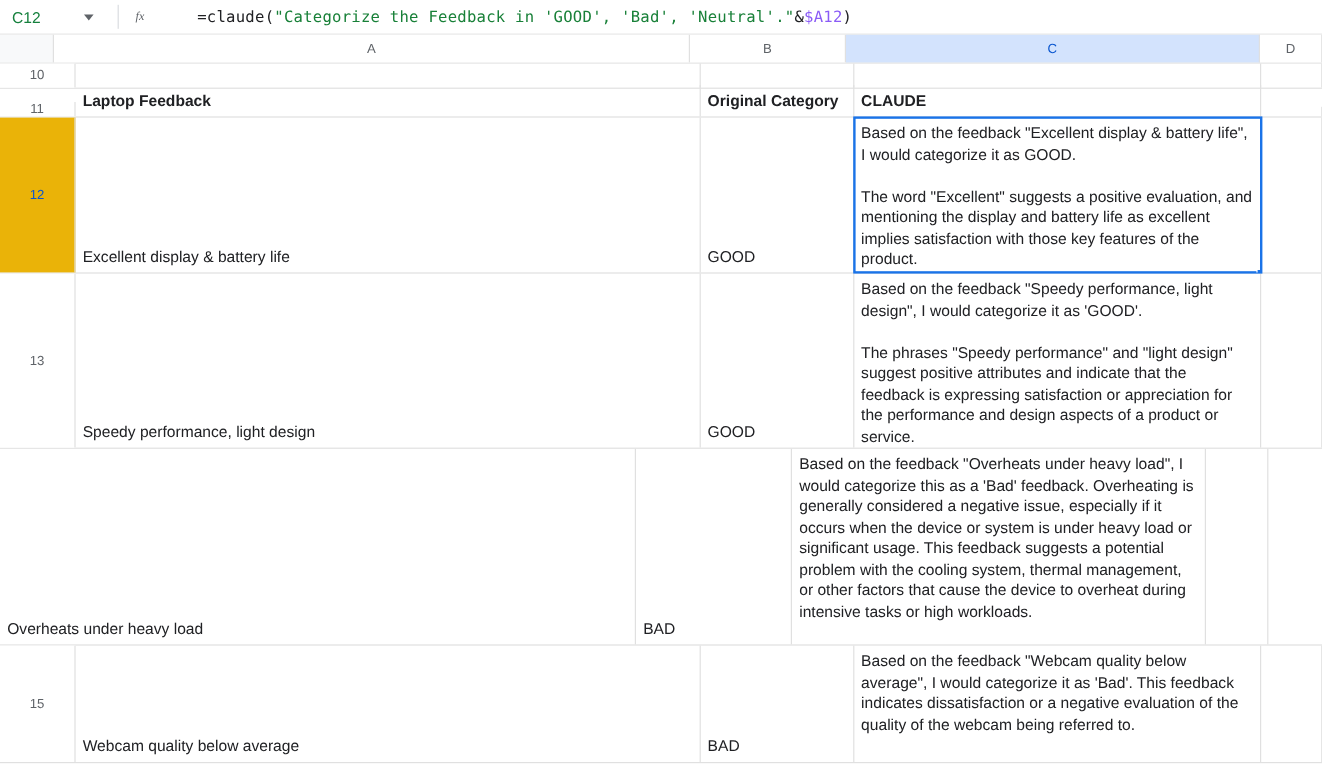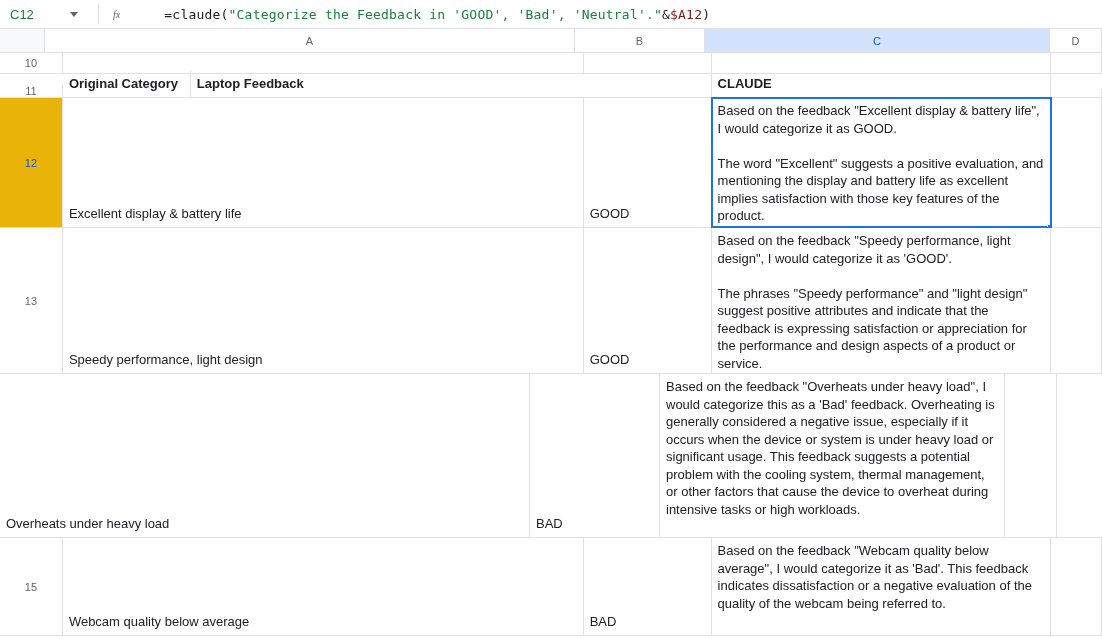--- a/index.html
+++ b/index.html
@@ -30,21 +30,21 @@
   .dropdown-arrow {
     width:0;height:0;border-left:4px solid transparent;border-right:4px solid transparent;border-top:5px solid #5f6368;
     margin-right:8px;
   }
   .vbar { width:1px; height:20px; background:#dadce0; margin:0 6px; }
   .fx-icon { font-style: italic; font-family: serif; color:#5f6368; font-size:10px; margin-right:6px; margin-left:2px;}
   .formula-text { font-family: "Consolas","Menlo",monospace; font-size:13px; letter-spacing:.2px; white-space:pre; }
   .f-plain { color:#202124; }
   .f-func { color:#202124; }
   .f-str { color:#188038; }
-  .f-ref { color:#7f1d1d; }
+  .f-ref { color:#8b5cf6; }
 
   .sheet { position:relative; }
   .colhead-row { display:flex; height:24px; background:#fff; border-bottom:1px solid #e0e0e0;}
   .corner { width:45px; border-right:1px solid #e0e0e0; background:#f8f9fa;}
   .colhead {
     display:flex;align-items:center;justify-content:center;
     font-size:11px;color:#5f6368;border-right:1px solid #e0e0e0;
     background:#fff;
   }
   .colhead.sel { background:#d3e3fd; color:#0b57d0; }
@@ -110,22 +110,22 @@
   <div class="row row-10">
     <div class="rowhead">10</div>
     <div class="cell cA"></div>
     <div class="cell cB"></div>
     <div class="cell cC"></div>
     <div class="cell cD"></div>
   </div>
 
   <div class="row row-11">
     <div class="rowhead">11</div>
+    <div class="cell cA bold">Laptop Feedback</div>
     <div class="cell cB bold">Original Category</div>
-    <div class="cell cA bold">Laptop Feedback</div>
     <div class="cell cC bold">CLAUDE</div>
     <div class="cell cD"></div>
   </div>
 
   <div class="row row-12">
     <div class="rowhead sel">12</div>
     <div class="cell cA">Excellent display &amp; battery life</div>
     <div class="cell cB">GOOD</div>
     <div class="cell cC top wrap selected-cell">
       <span>Based on the feedback "Excellent display &amp; battery life", I would categorize it as GOOD.

